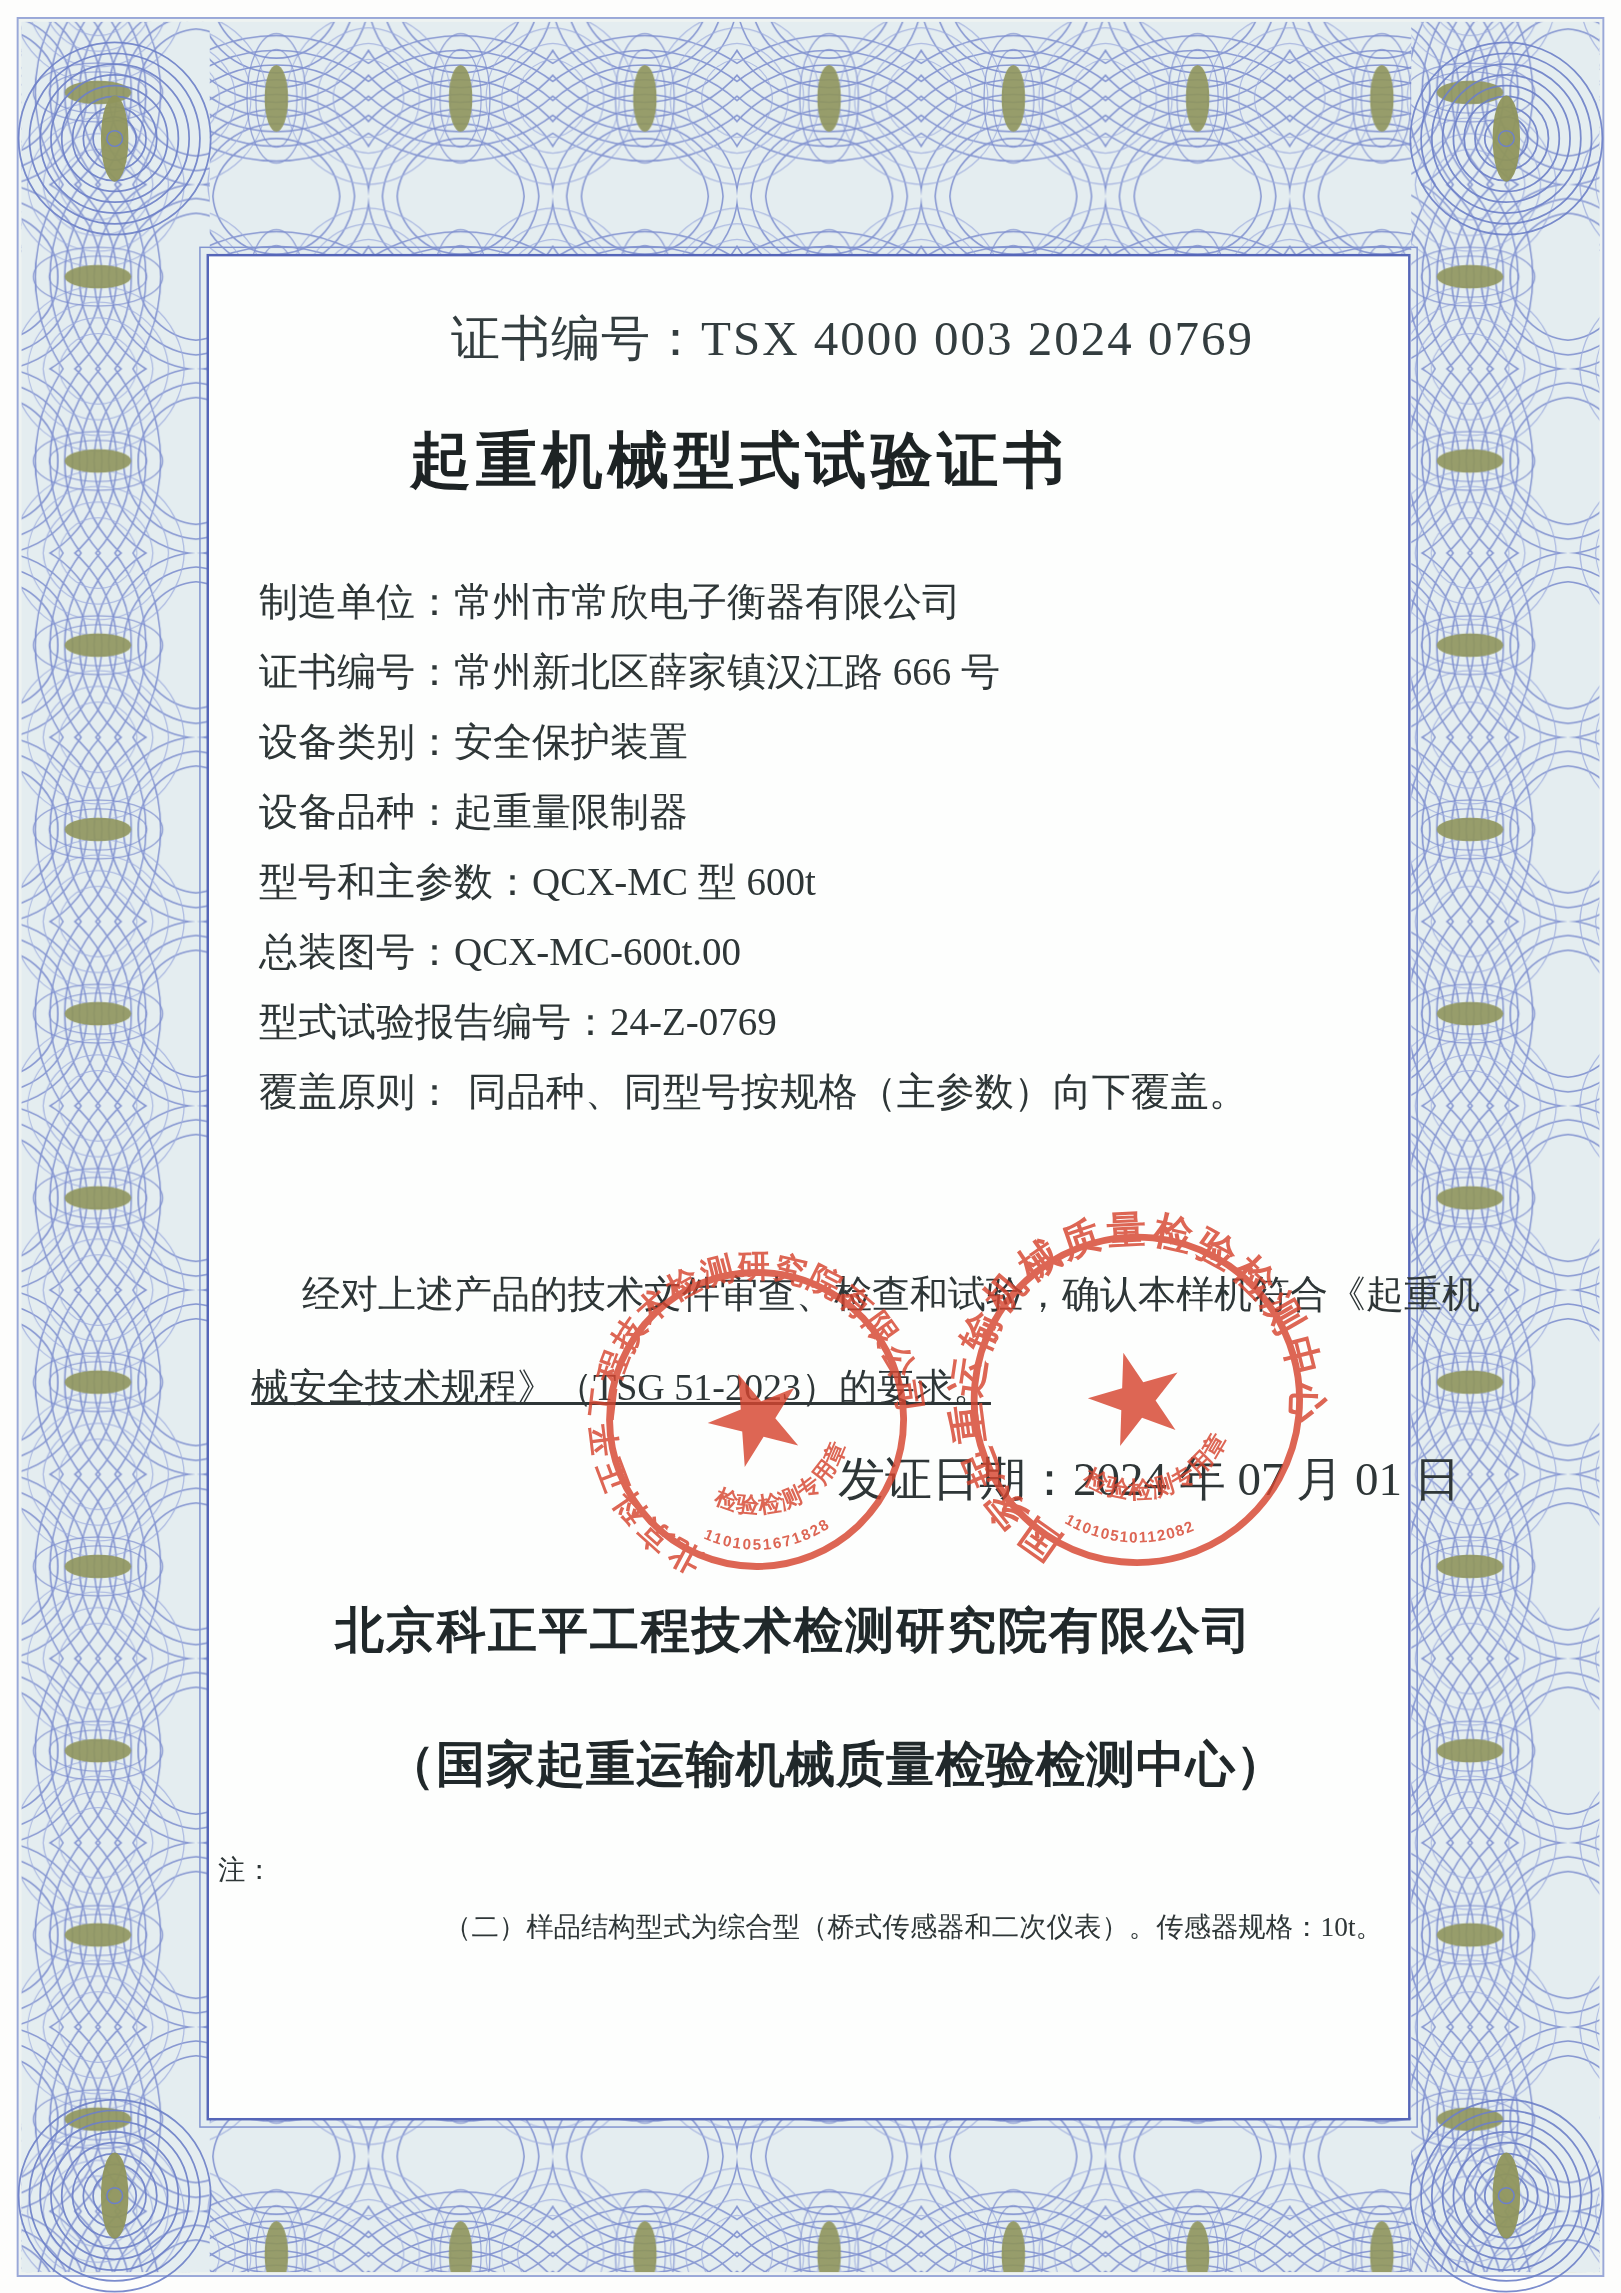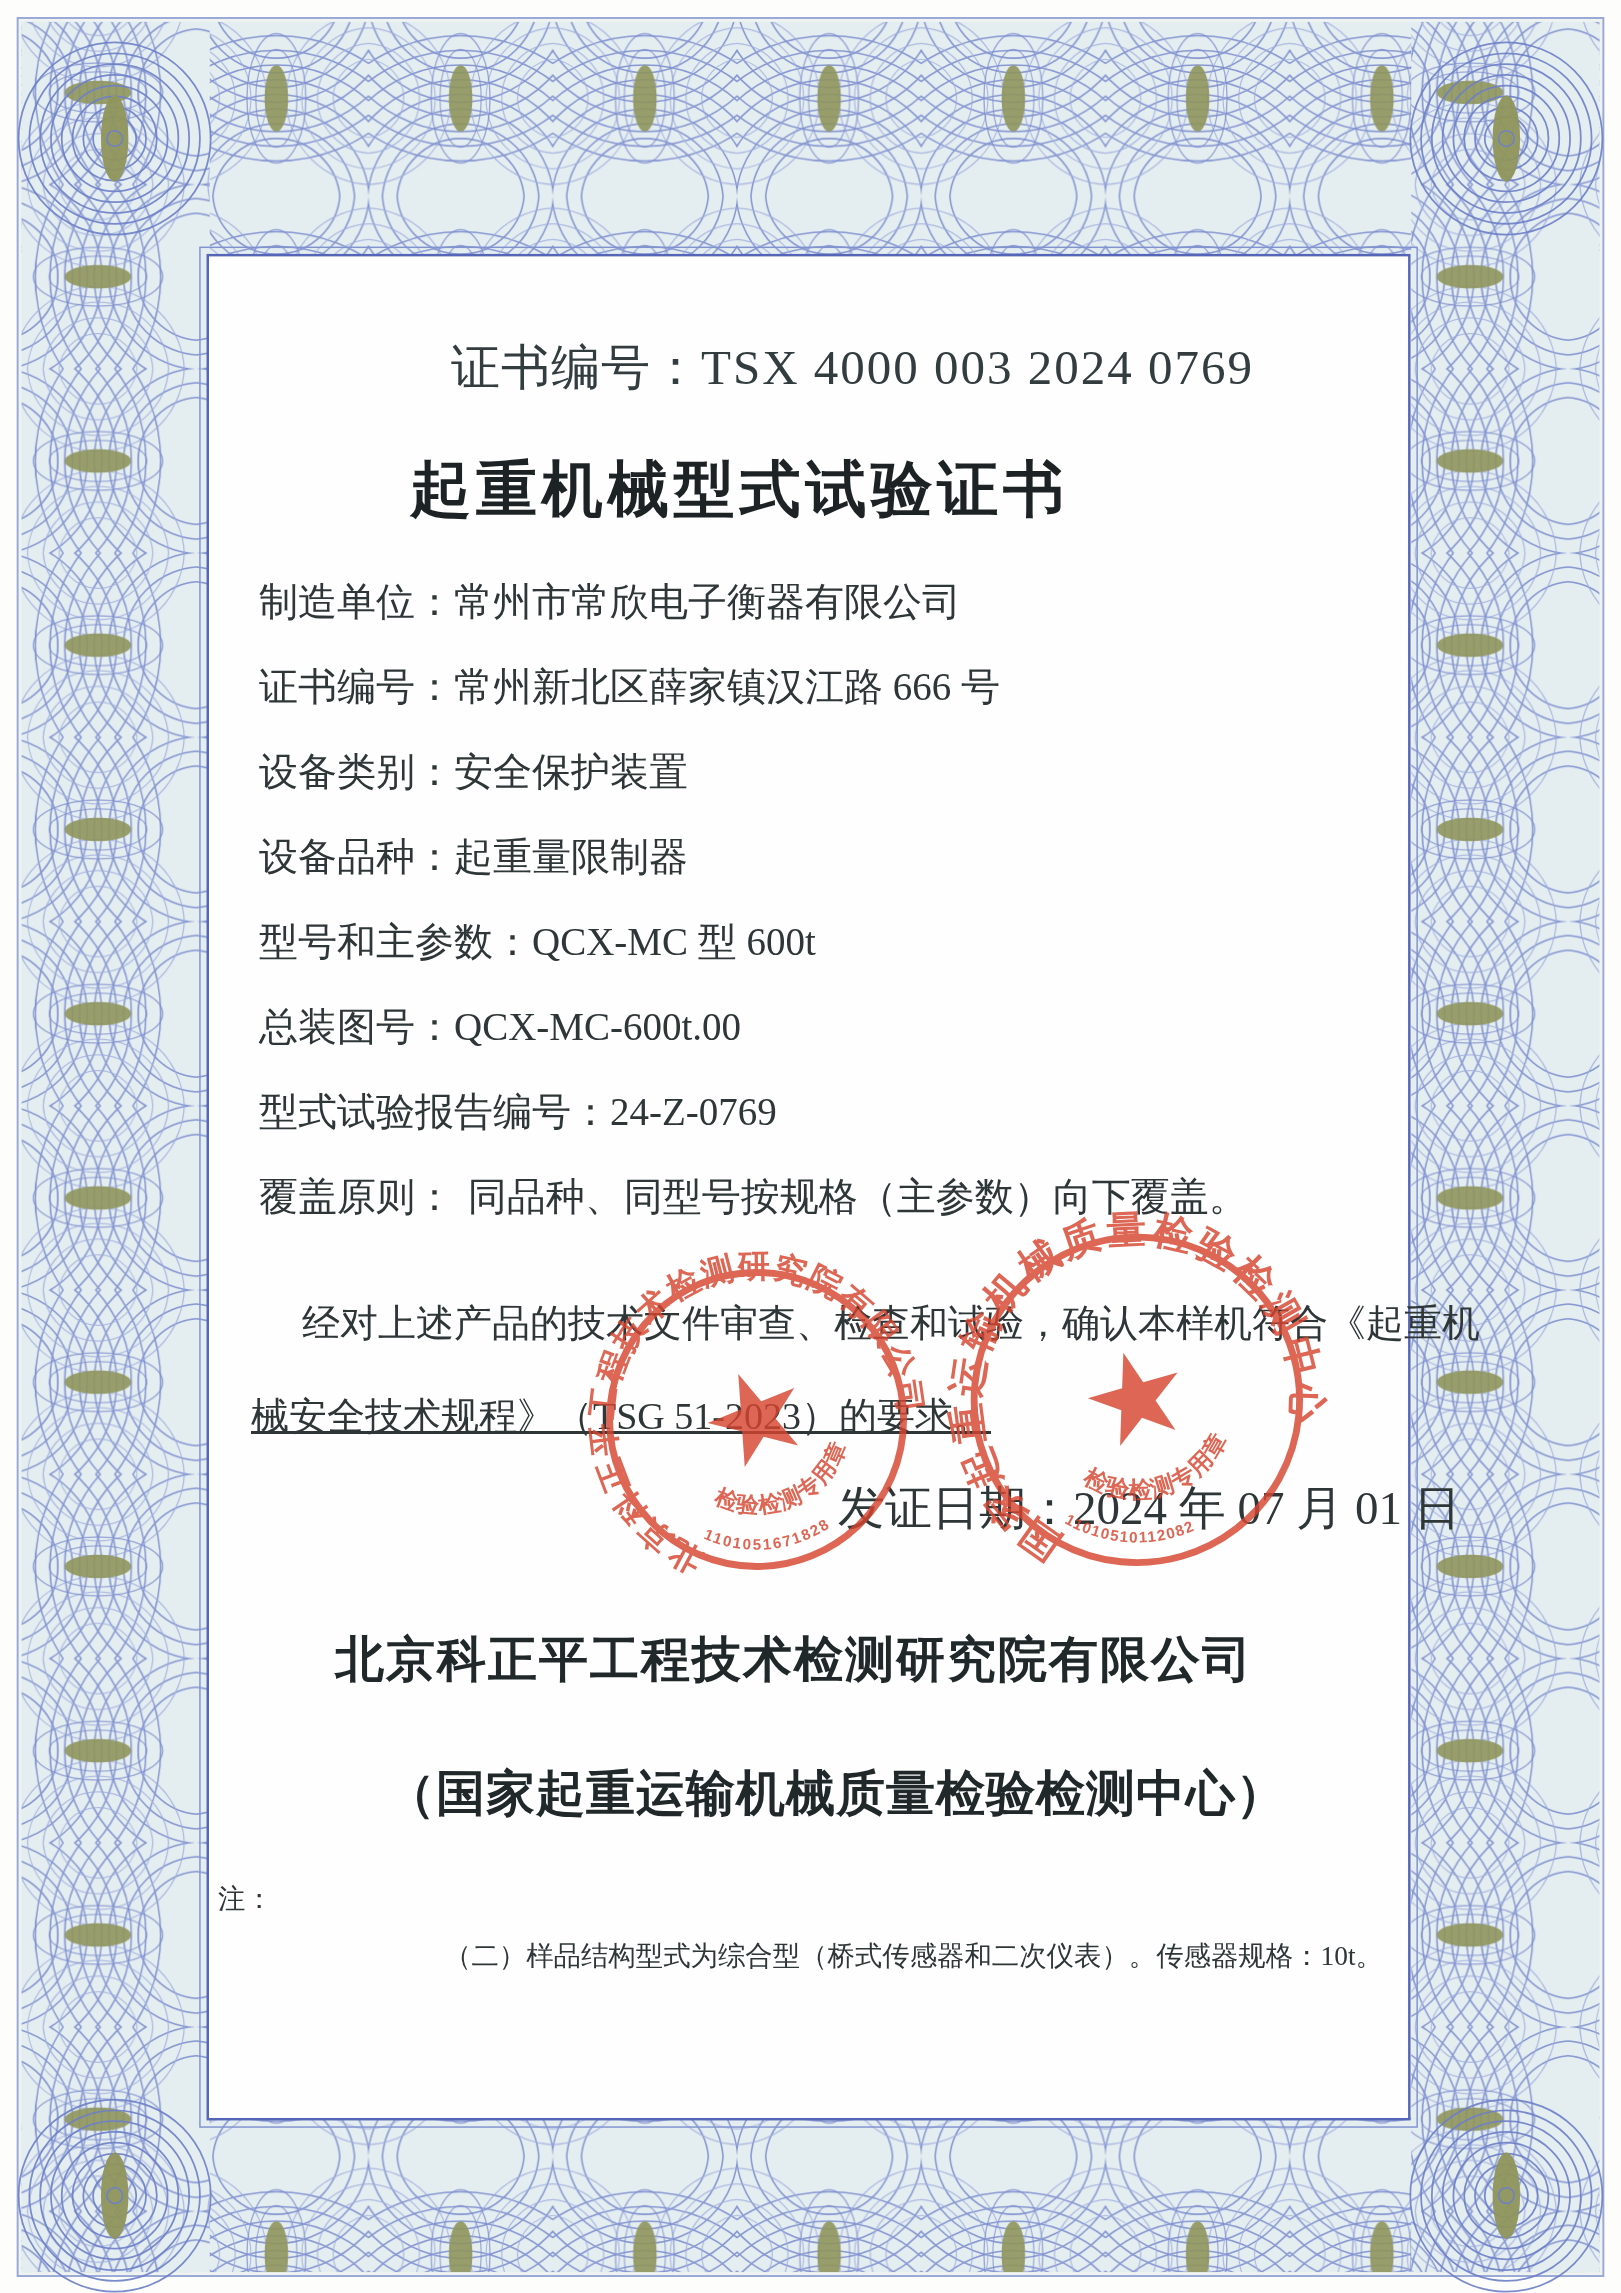--- a/index.html
+++ b/index.html
@@ -6,32 +6,32 @@
   .page{
     position:relative;
     width:1621px;height:2294px;
     background:#fdfdfc;
     overflow:hidden;
     font-family:"Liberation Serif","DejaVu Serif",serif;
     color:#2e3637;
   }
   .layer{position:absolute;left:0;top:0;width:1621px;height:2294px;}
   svg{display:block;}
-  .abs{position:absolute;white-space:nowrap;margin-top:29px;}
+  .abs{position:absolute;white-space:nowrap;}
 
   .cert-no{left:451px;top:306px;font-size:49px;letter-spacing:1px;color:#333d3f;}
   .cert-no .val{letter-spacing:2px;}
 
   .title{
     left:410px;top:420px;
     font-family:"Liberation Sans","DejaVu Sans",sans-serif;
     font-weight:700;font-size:61px;letter-spacing:4.9px;color:#1d2324;
   }
 
-  .fields{position:absolute;left:259px;top:582px;display:flex;flex-direction:column;row-gap:46px;
+  .fields{position:absolute;left:259px;top:582px;display:flex;flex-direction:column;row-gap:31px;
     font-size:39px;line-height:39px;color:#2e3637;}
   .field-row{white-space:nowrap;}
   .field-row .gap{display:inline-block;width:13.7px;}
 
   .stmt{font-size:38px;line-height:38px;color:#2e3637;}
   .stmt1{left:302px;top:1275px;}
   .stmt2{left:251px;top:1368px;text-decoration:underline;}
 
   .issue-date{left:838px;top:1448px;font-size:47px;color:#2e3637;}
 

